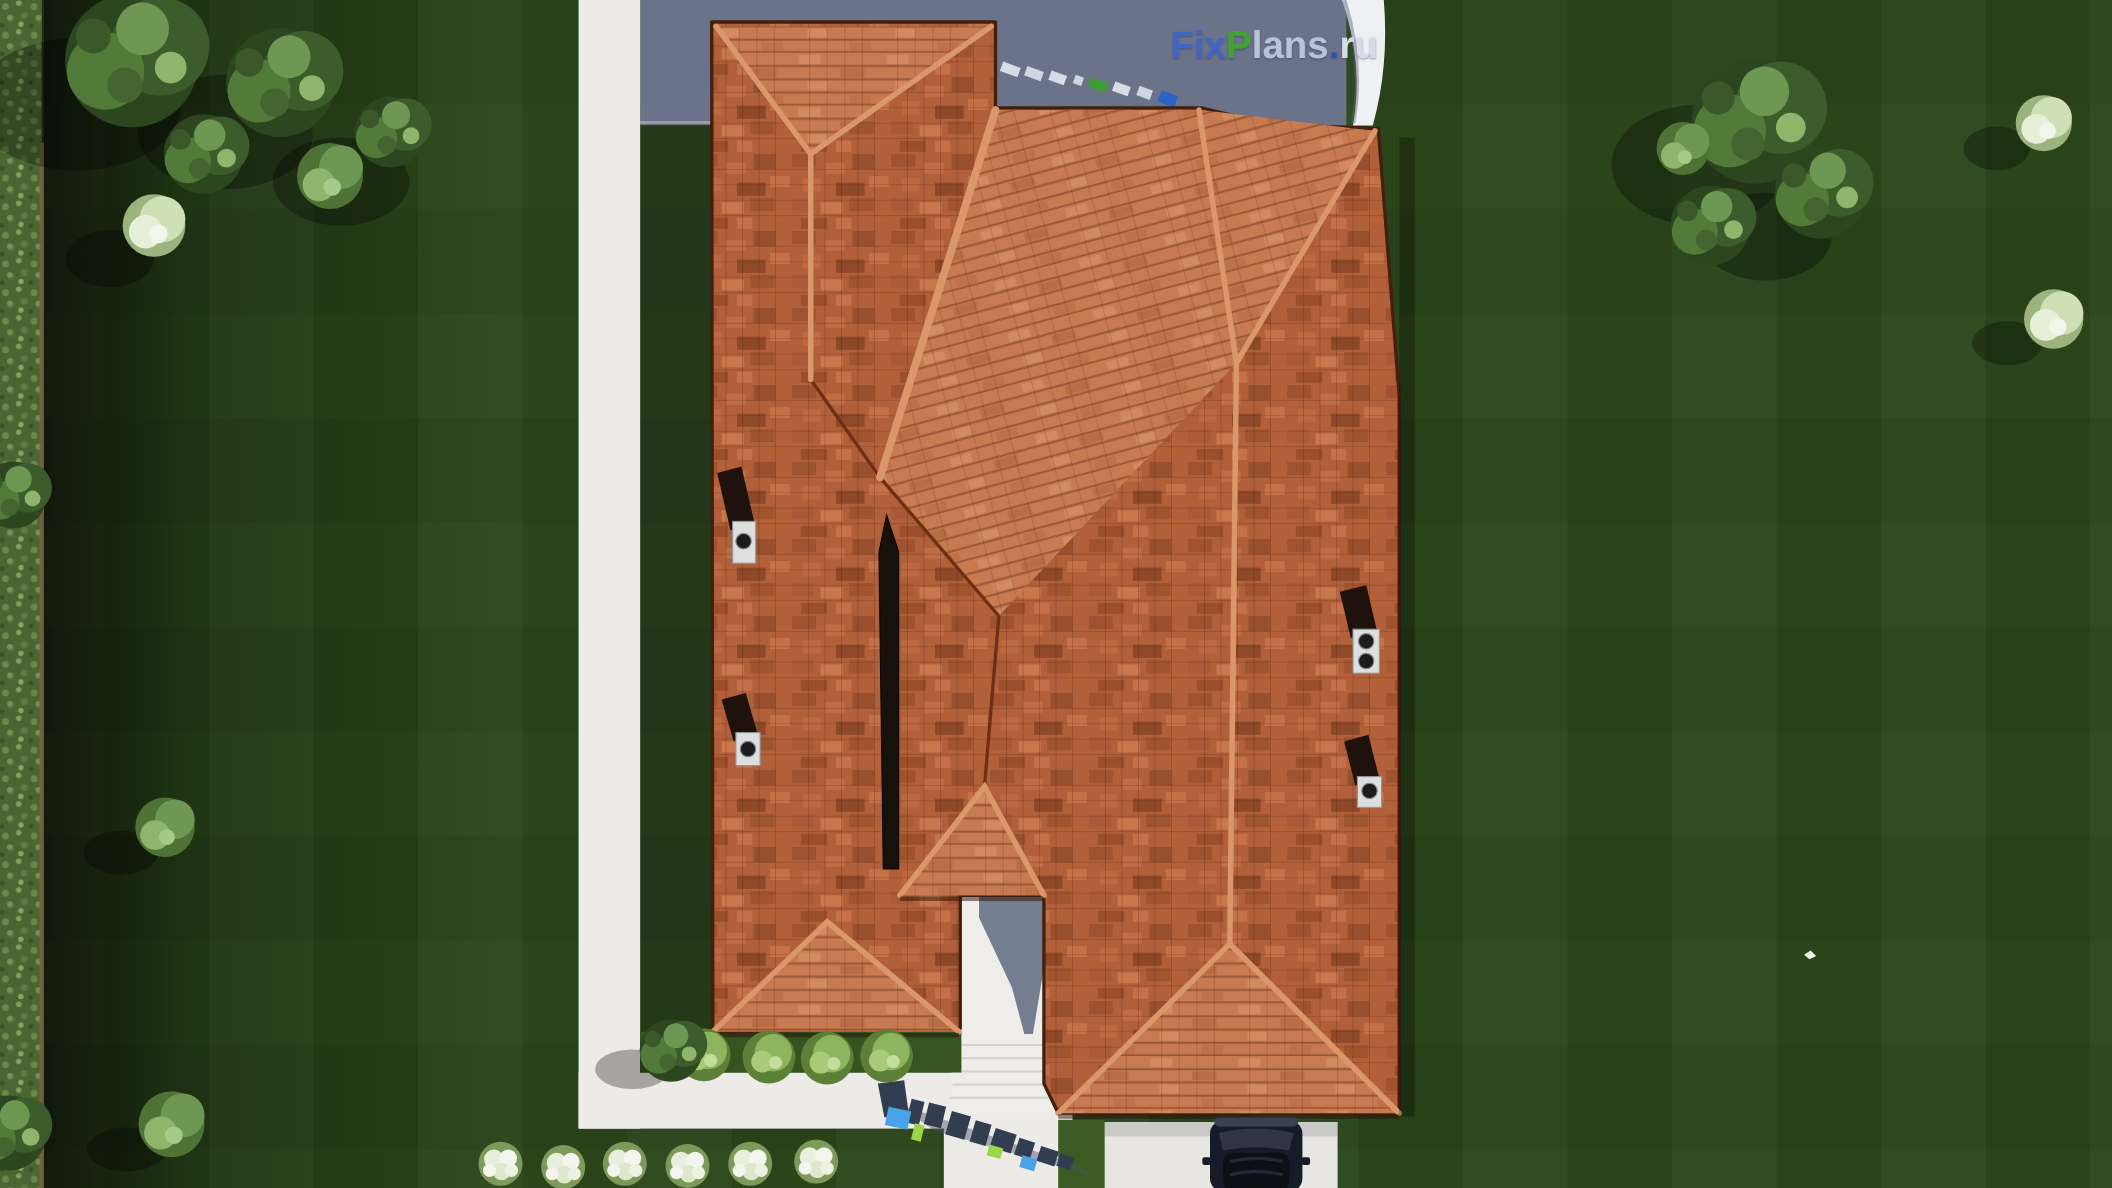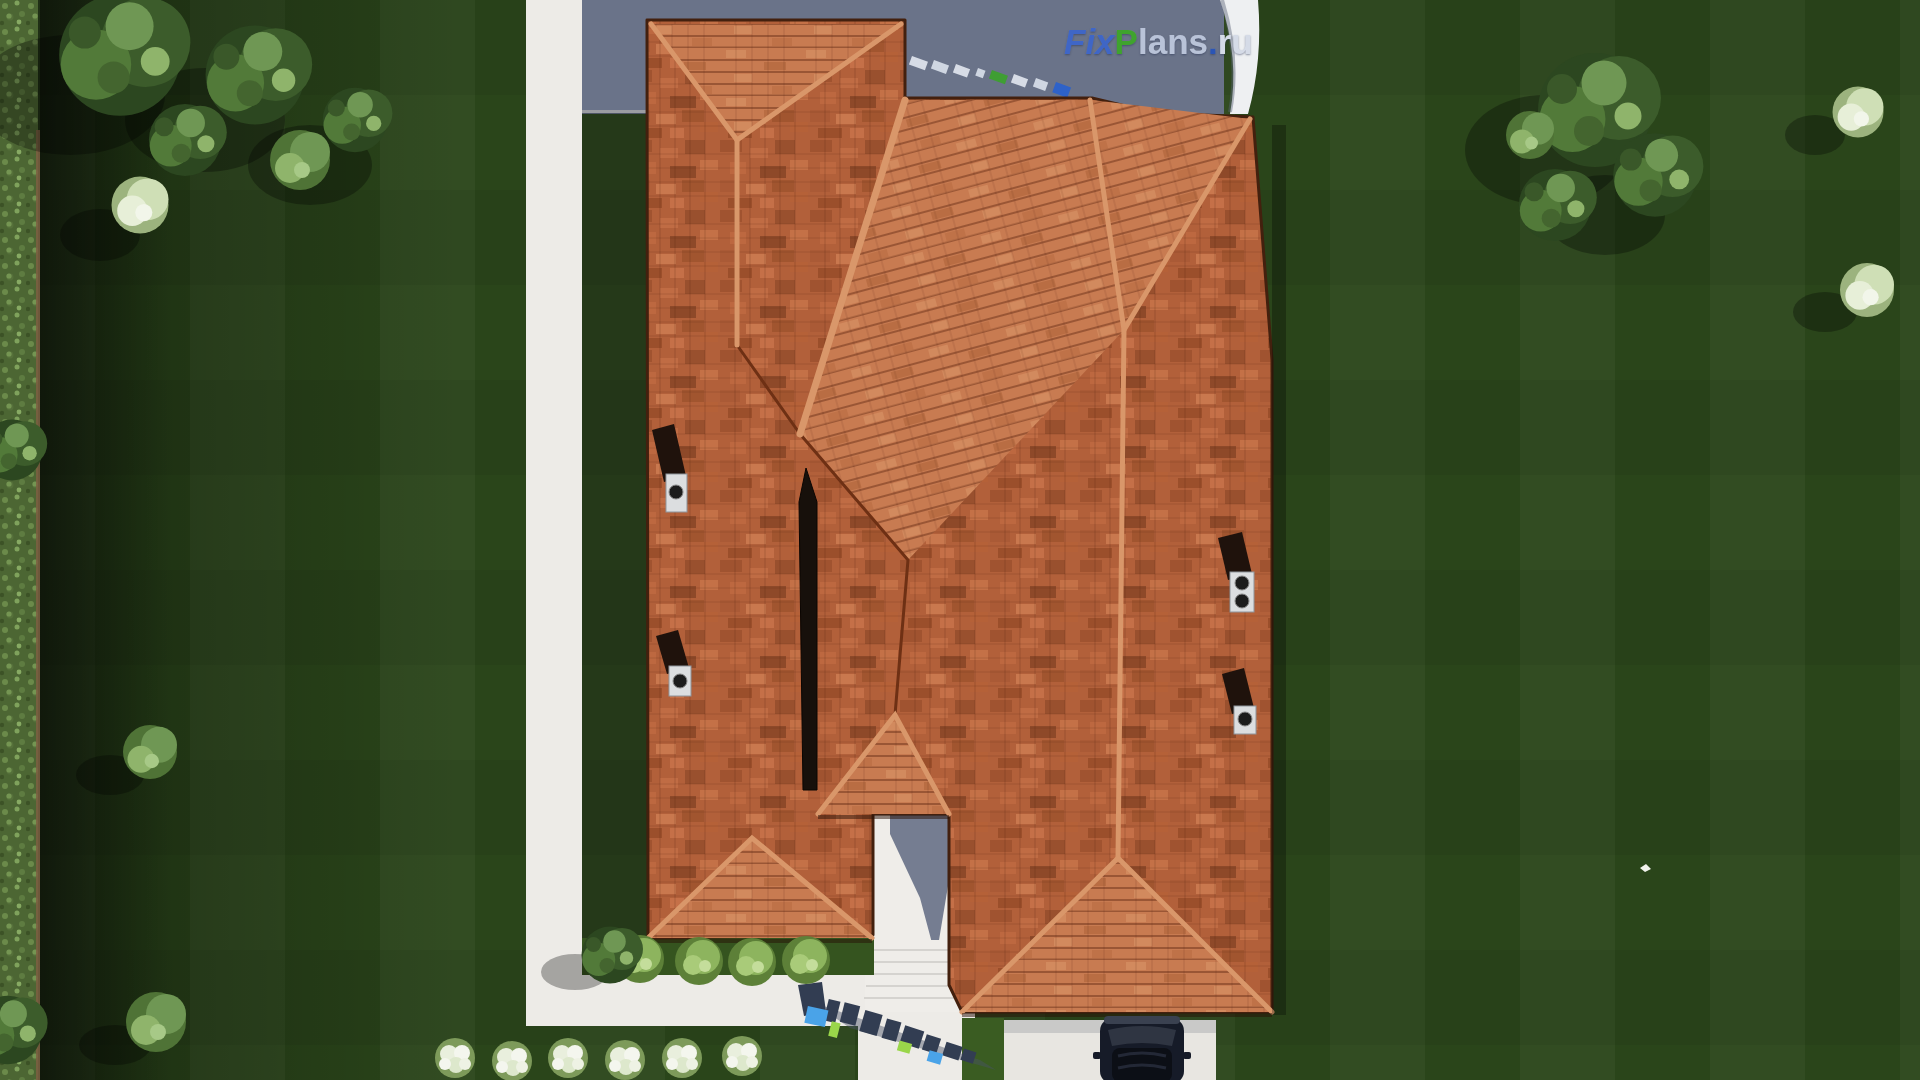--- a/index.html
+++ b/index.html
@@ -3,21 +3,21 @@
 <meta charset="utf-8">
 <style>
   html,body{margin:0;padding:0;background:#000;}
   #stage{position:relative;width:1920px;height:1080px;overflow:hidden;
          font-family:"Liberation Sans",sans-serif;}
   #scene{position:absolute;left:0;top:0;width:1920px;height:1080px;display:block;}
   
   #brand{position:absolute;left:1064px;top:22px;font-size:35px;font-weight:bold;
          letter-spacing:0px;white-space:nowrap;
          text-shadow:0 1px 2px rgba(25,35,70,.45), 0 0 1px rgba(255,255,255,.25);}
-  #brand .seg-fix{color:var(--wmBlue);font-style:italic;}
+  #brand .seg-fix{color:var(--wmBlue);}
   #brand .seg-p{color:var(--wmGreen);}
   #brand .seg-lans{color:var(--wmGray);}
   #brand .seg-dot{color:var(--wmDot);}
   #brand .seg-ru{color:var(--wmRu);}
 </style>
 </head>
 <body>
 
 <div id="stage">
 <svg id="scene" viewBox="0 0 1920 1080">

